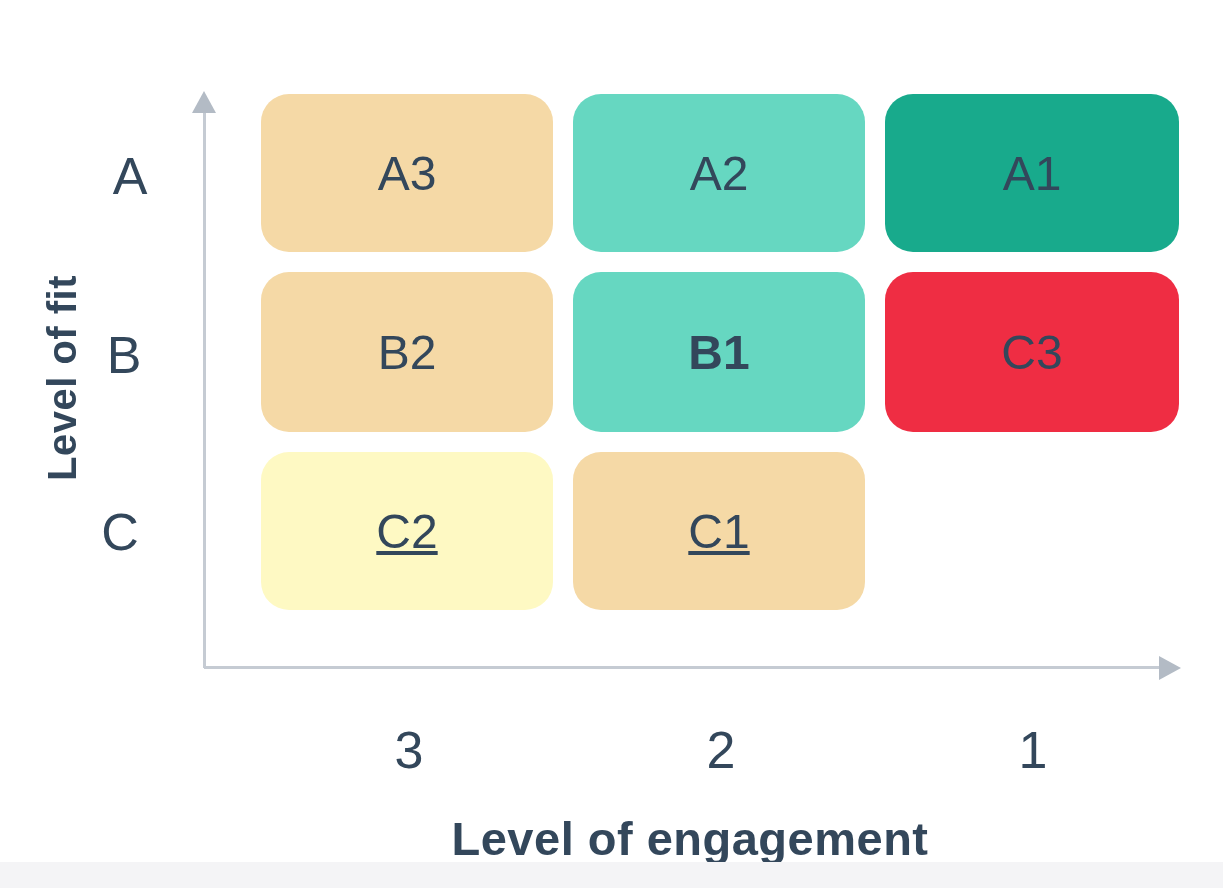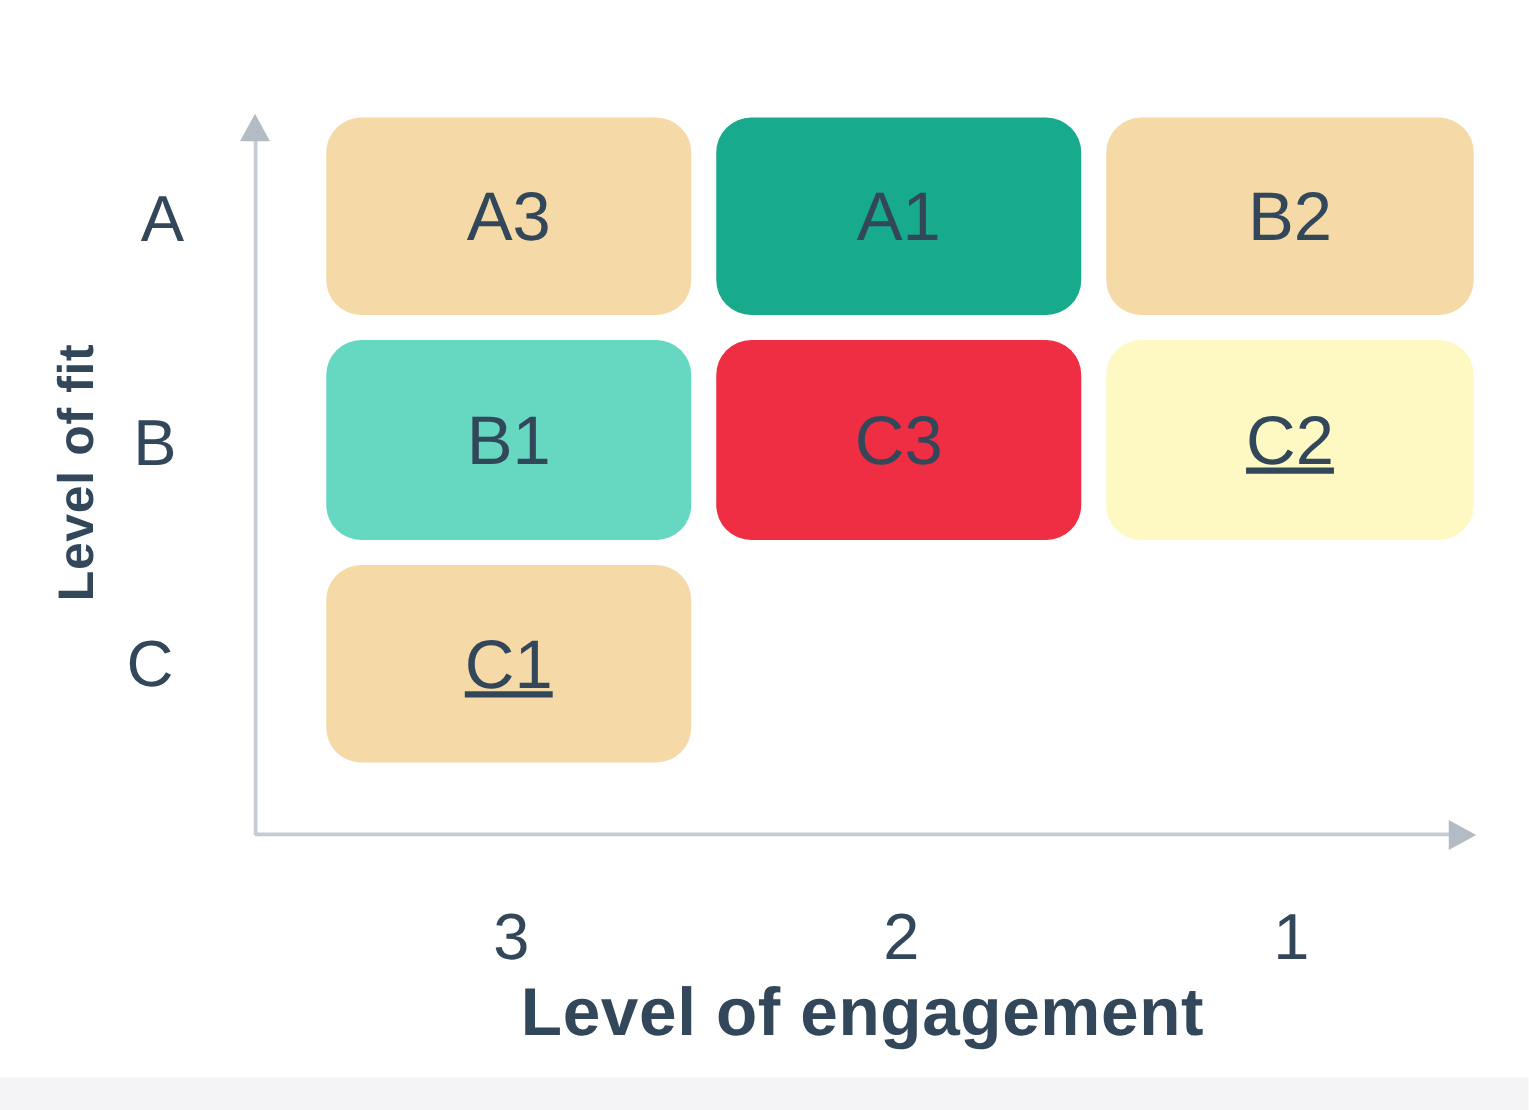--- a/index.html
+++ b/index.html
@@ -53,23 +53,23 @@
     transform: translate(-50%, -50%) rotate(-90deg);
     transform-origin: center center;
     font-size: 40px;
     font-weight: bold;
     color: #33475b;
     white-space: nowrap;
     letter-spacing: 0.5px;
   }
   .x-title {
     position: absolute;
-    left: 690px; top: 810px;
+    left: 690px; top: 838px;
     transform: translate(-50%, -50%);
-    font-size: 54px;
+    font-size: 47px;
     font-weight: bold;
     color: #33475b;
     white-space: nowrap;
     letter-spacing: 0.5px;
   }
 
   
   .row-label {
     position: absolute;
     transform: translate(-50%, -50%);
@@ -92,21 +92,21 @@
     grid-template-columns: 292px 292px 294px;
     grid-template-rows: 158px 160px 158px;
     column-gap: 20px;
     row-gap: 20px;
   }
   .cell {
     border-radius: 28px;
     display: flex;
     align-items: center;
     justify-content: center;
-    font-size: 55px;
+    font-size: 48px;
     color: #33475b;
   }
 
   
   .bottom-band {
     position: absolute;
     left: 0; bottom: 0;
     width: 100%; height: 26px;
     background: #f4f4f6;
   }
@@ -127,23 +127,24 @@
   <div class="row-label" style="left:130px; top:176px;">A</div>
   <div class="row-label" style="left:124px; top:355px;">B</div>
   <div class="row-label" style="left:120px; top:532px;">C</div>
 
   <div class="tick-label" style="left:409px;">3</div>
   <div class="tick-label" style="left:721px;">2</div>
   <div class="tick-label" style="left:1033px;">1</div>
 
   <div class="grid">
     <div class="cell" style="background-color: rgb(245, 217, 166);">A3</div>
+    <div class="cell" style="background-color: rgb(102, 215, 193);">A2</div>
     <div class="cell" style="background-color: rgb(24, 170, 140); text-align: right;">A1</div>
     <div class="cell" style="background-color: rgb(245, 217, 166); text-align: center;">B2</div>
-    <div class="cell" style="background-color: rgb(102, 215, 193);">B1</div>
+    <div class="cell" style="background-color: rgb(102, 215, 193); font-weight: bold;">B1</div>
     <div class="cell" style="background-color: rgb(239, 45, 67);">C3</div>
     <div class="cell" style="background-color: #fef9c3; text-decoration: underline;">C2</div>
     <div class="cell" style="background-color: rgb(245, 217, 166); text-decoration: underline;">C1</div>
   </div>
 
   <div class="bottom-band"></div>
 
 </div>
 
 </body></html>

